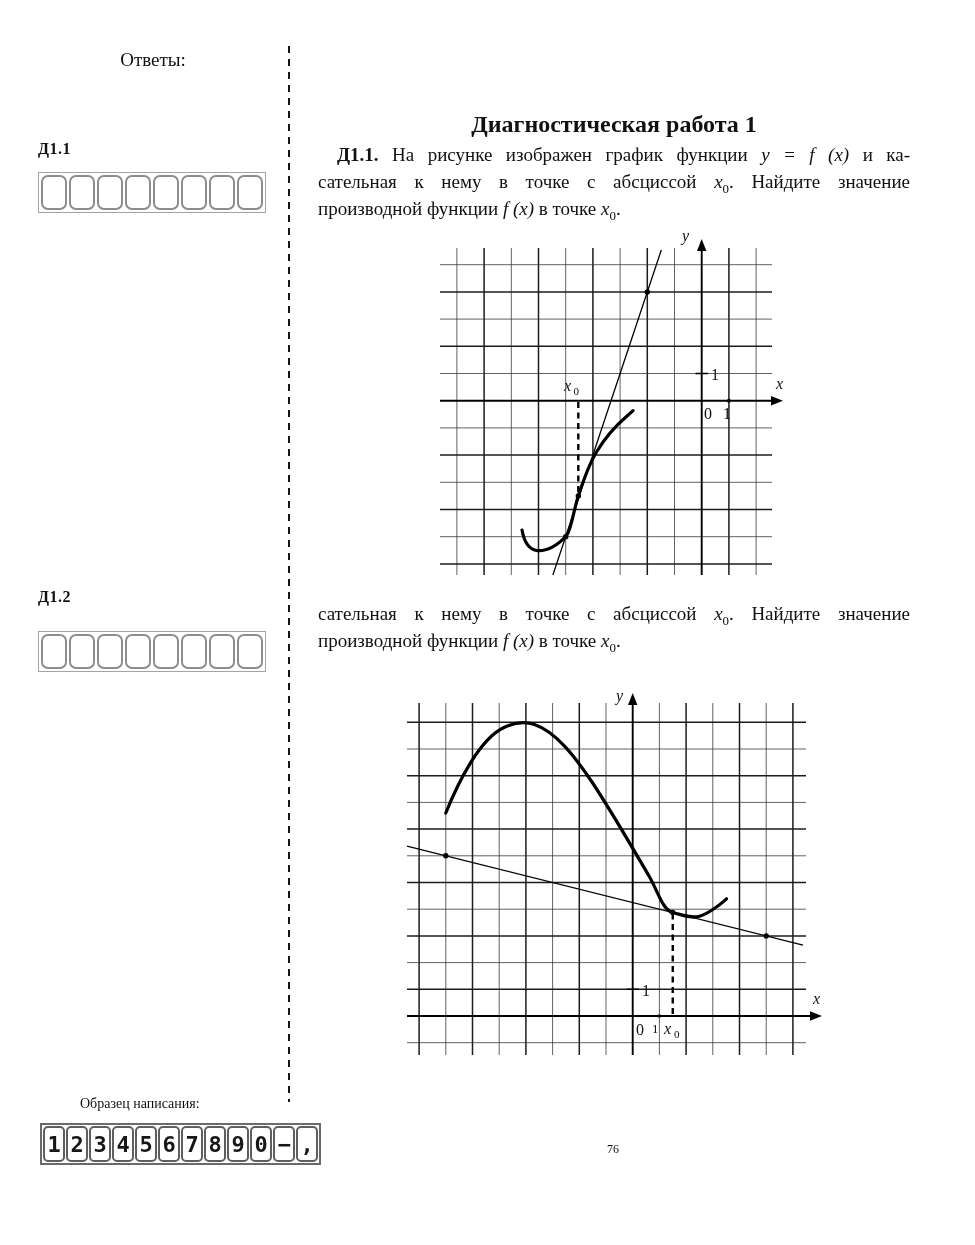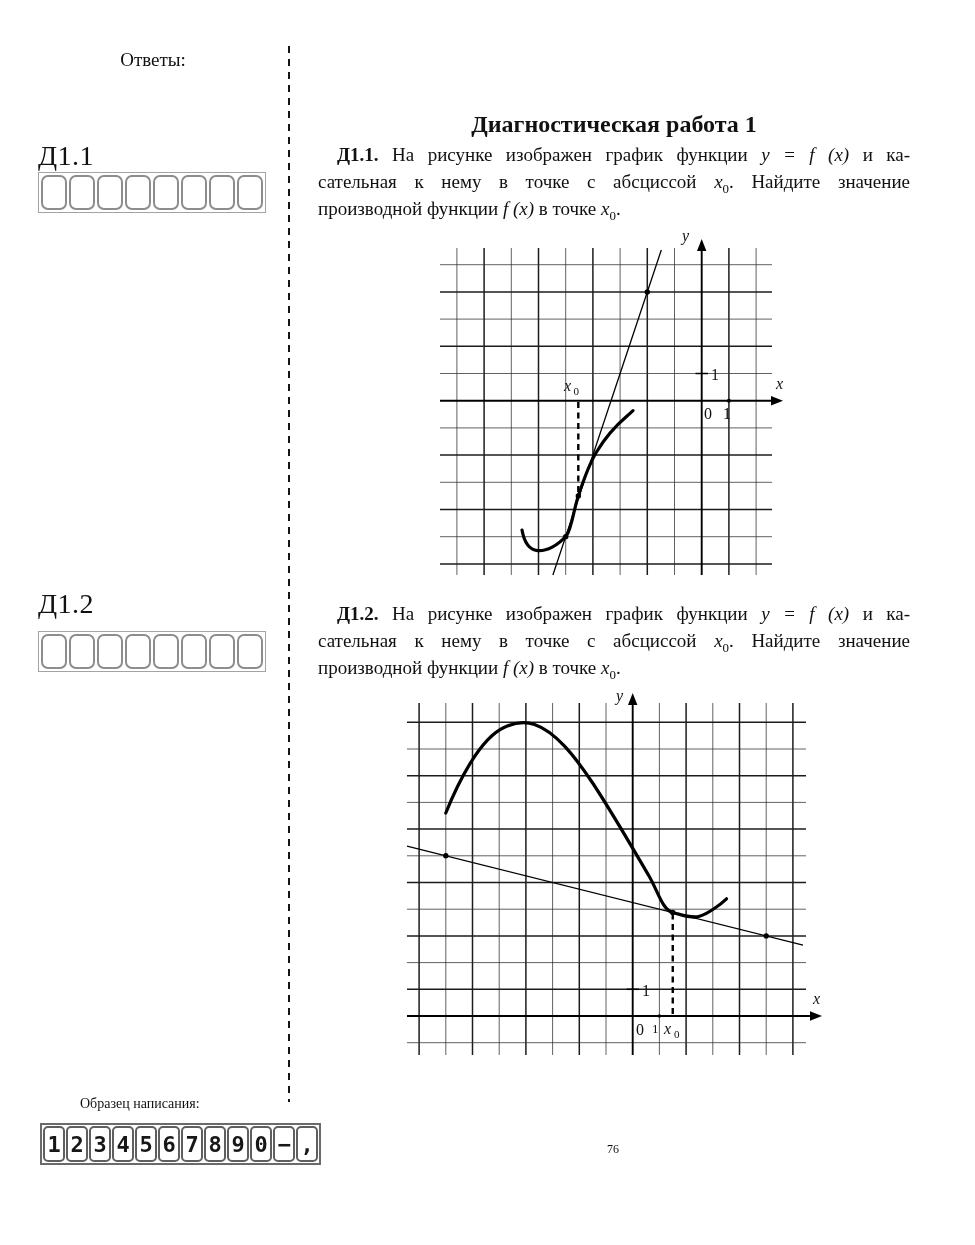--- a/index.html
+++ b/index.html
@@ -2,21 +2,21 @@
 <html><head>
 <meta charset="utf-8">
 <style>
   html,body{margin:0;padding:0;background:#fff;}
   .stage{position:relative;width:975px;height:1245px;background:#ffffff;
          font-family:"Liberation Serif",serif;color:#111;overflow:hidden;}
   .abs{position:absolute;}
 
   
   .answers-header{left:40px;top:49px;width:226px;text-align:center;font-size:19px;}
-  .plabel{font-weight:normal;font-size:28px;letter-spacing:.5px;}
+  .plabel{font-weight:bold;font-size:16px;letter-spacing:.5px;}
   .strip{display:flex;gap:2px;padding:2px;border:1.5px solid #a3a3a3;background:#fff;
          width:228px;height:41px;box-sizing:border-box;}
   .strip .cell{flex:1;border:2px solid #8d8d8d;border-radius:7px;background:#fff;}
   .divider{left:288px;top:46px;width:2px;height:1056px;
            background:repeating-linear-gradient(to bottom,#161616 0 7px,transparent 7px 13px);}
 
   
   .title{left:318px;top:84px;width:592px;text-align:center;font-weight:bold;font-size:24px;margin-top:27px;}
   .ptext{width:592px;font-size:19px;}
   .pline{height:27px;line-height:27px;}
@@ -140,21 +140,20 @@
     <path class="gcurve" d="M 86 302 C 88 313, 93 321.8, 101.5 322.6 C 110.5 323.4, 122 317.5, 130.5 307.5
          C 135.5 301, 137.5 282.5, 142.3 267.9 C 147.5 252, 153.5 235.5, 160.5 224
          C 168 211.5, 180 197.5, 190.5 188.5 C 193 186.4, 195.5 184, 197 182.6"></path>
 
     <circle class="gdot" cx="211.3" cy="63.9" r="2.7"></circle>
     <circle class="gdot" cx="129.7" cy="308.7" r="2.7"></circle>
     <circle class="gdot" cx="142.3" cy="267.9" r="2.7"></circle>
   </svg>
 
   <div class="abs ptext" style="left:318px;top:600px;">
-    <div class="pline pjust"><span class="pnum">Д1.2.</span><span> На рисунке изображен график функции </span><i>y = f (x)</i><span> и ка-</span></div>
     <div class="pline pjust"><span>сательная к нему в точке с абсциссой </span><i>x</i><sub>0</sub><span>. Найдите значение</span></div>
     <div class="pline"><span>производной функции </span><i>f (x)</i><span> в точке </span><i>x</i><sub>0</sub><span>.</span></div>
   </div>
 
   <svg class="abs" style="left:395px;top:685px;" width="460" height="375" viewBox="0 0 460 375">
 
     <g>
       <line class="gthick" x1="24.1" y1="18" x2="24.1" y2="370"></line>
       <line class="gthin" x1="50.8" y1="18" x2="50.8" y2="370"></line>
       <line class="gthick" x1="77.5" y1="18" x2="77.5" y2="370"></line>

